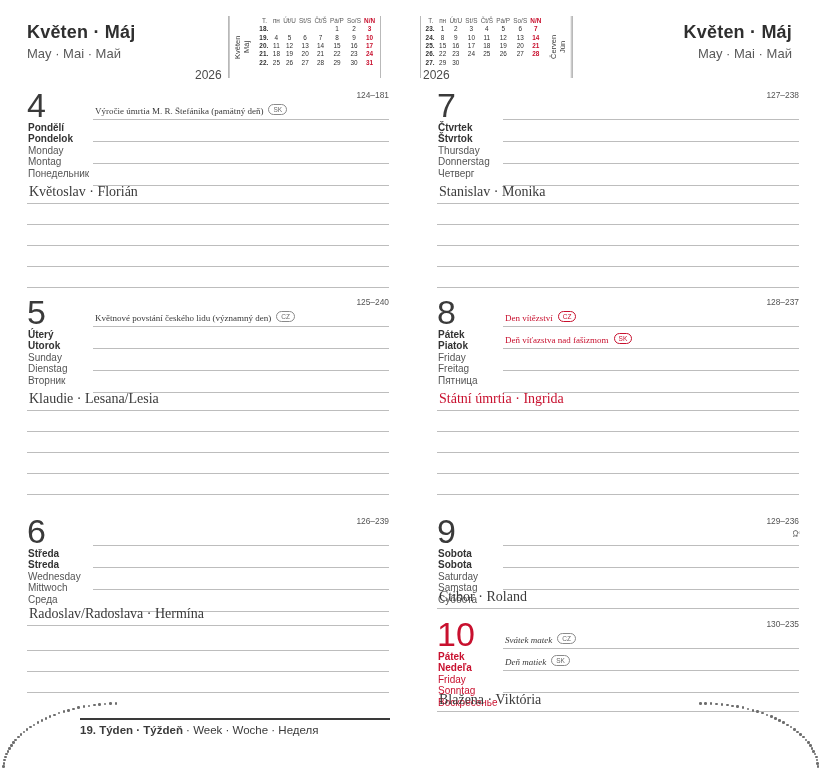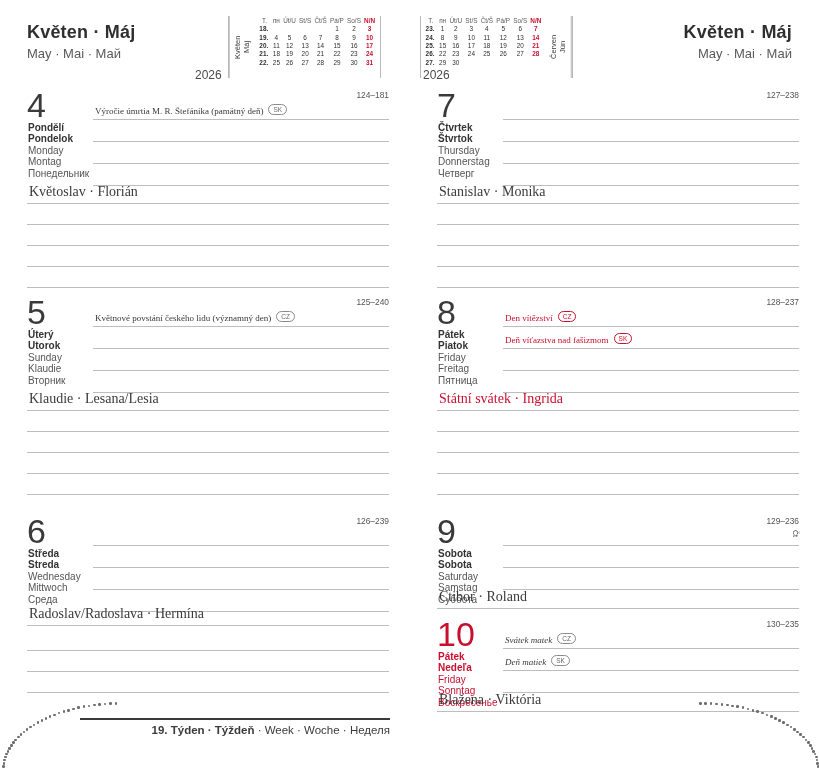--- a/index.html
+++ b/index.html
@@ -203,21 +203,21 @@
     left: 80px;
     width: 310px;
     top: 718px;
     border-top: 2px solid #3a3a3a;
   }
   .footer-text {
     position: absolute;
     top: 724px;
     left: 80px;
     width: 310px;
-    text-align: right;
+    text-align: left;
     font-size: 11.5px;
     color: #3a3a3a;
   }
   .footer-text .b { font-weight: bold; }
 
   
   .corner {
     position: absolute;
     bottom: 0;
     width: 120px;
@@ -350,21 +350,21 @@
       <div class="fullline" style="top:157px;"></div>
       <div class="fullline" style="top:178px;"></div>
     </div>
 
     <div class="day" style="top:295px;">
       <div class="daynum">5</div>
       <div class="dnames">
         <div class="b">Úterý</div>
         <div class="b">Utorok</div>
         <div>Sunday</div>
-        <div>Klaudie</div>
+        <div>Dienstag</div>
         <div>Вторник</div>
       </div>
       <div class="daynumbers">125–240</div>
       <div class="lines" style="top:10px;">
         <div class="line">
           <span class="entry serif"><span>Květnové povstání českého lidu (významný den)</span><span class="badge">CZ</span></span>
         </div>
         <div class="line"></div>
         <div class="line"></div>
         <div class="line"></div>
@@ -527,21 +527,21 @@
         <div class="line">
           <span class="entry serif red"><span>Den vítězství</span><span class="badge red">CZ</span></span>
         </div>
         <div class="line">
           <span class="entry serif red"><span>Deň víťazstva nad fašizmom</span><span class="badge red">SK</span></span>
         </div>
         <div class="line"></div>
         <div class="line"></div>
       </div>
       <div class="fullline" style="top:94px;">
-        <span class="nameday red">Státní svátek · Ingrida</span>
+        <span class="nameday red">Státní úmrtia · Ingrida</span>
       </div>
       <div class="fullline" style="top:115px;"></div>
       <div class="fullline" style="top:136px;"></div>
       <div class="fullline" style="top:157px;"></div>
       <div class="fullline" style="top:178px;"></div>
     </div>
 
     <div class="day" style="top:514px;">
       <div class="daynum">9</div>
       <div class="dnames">

